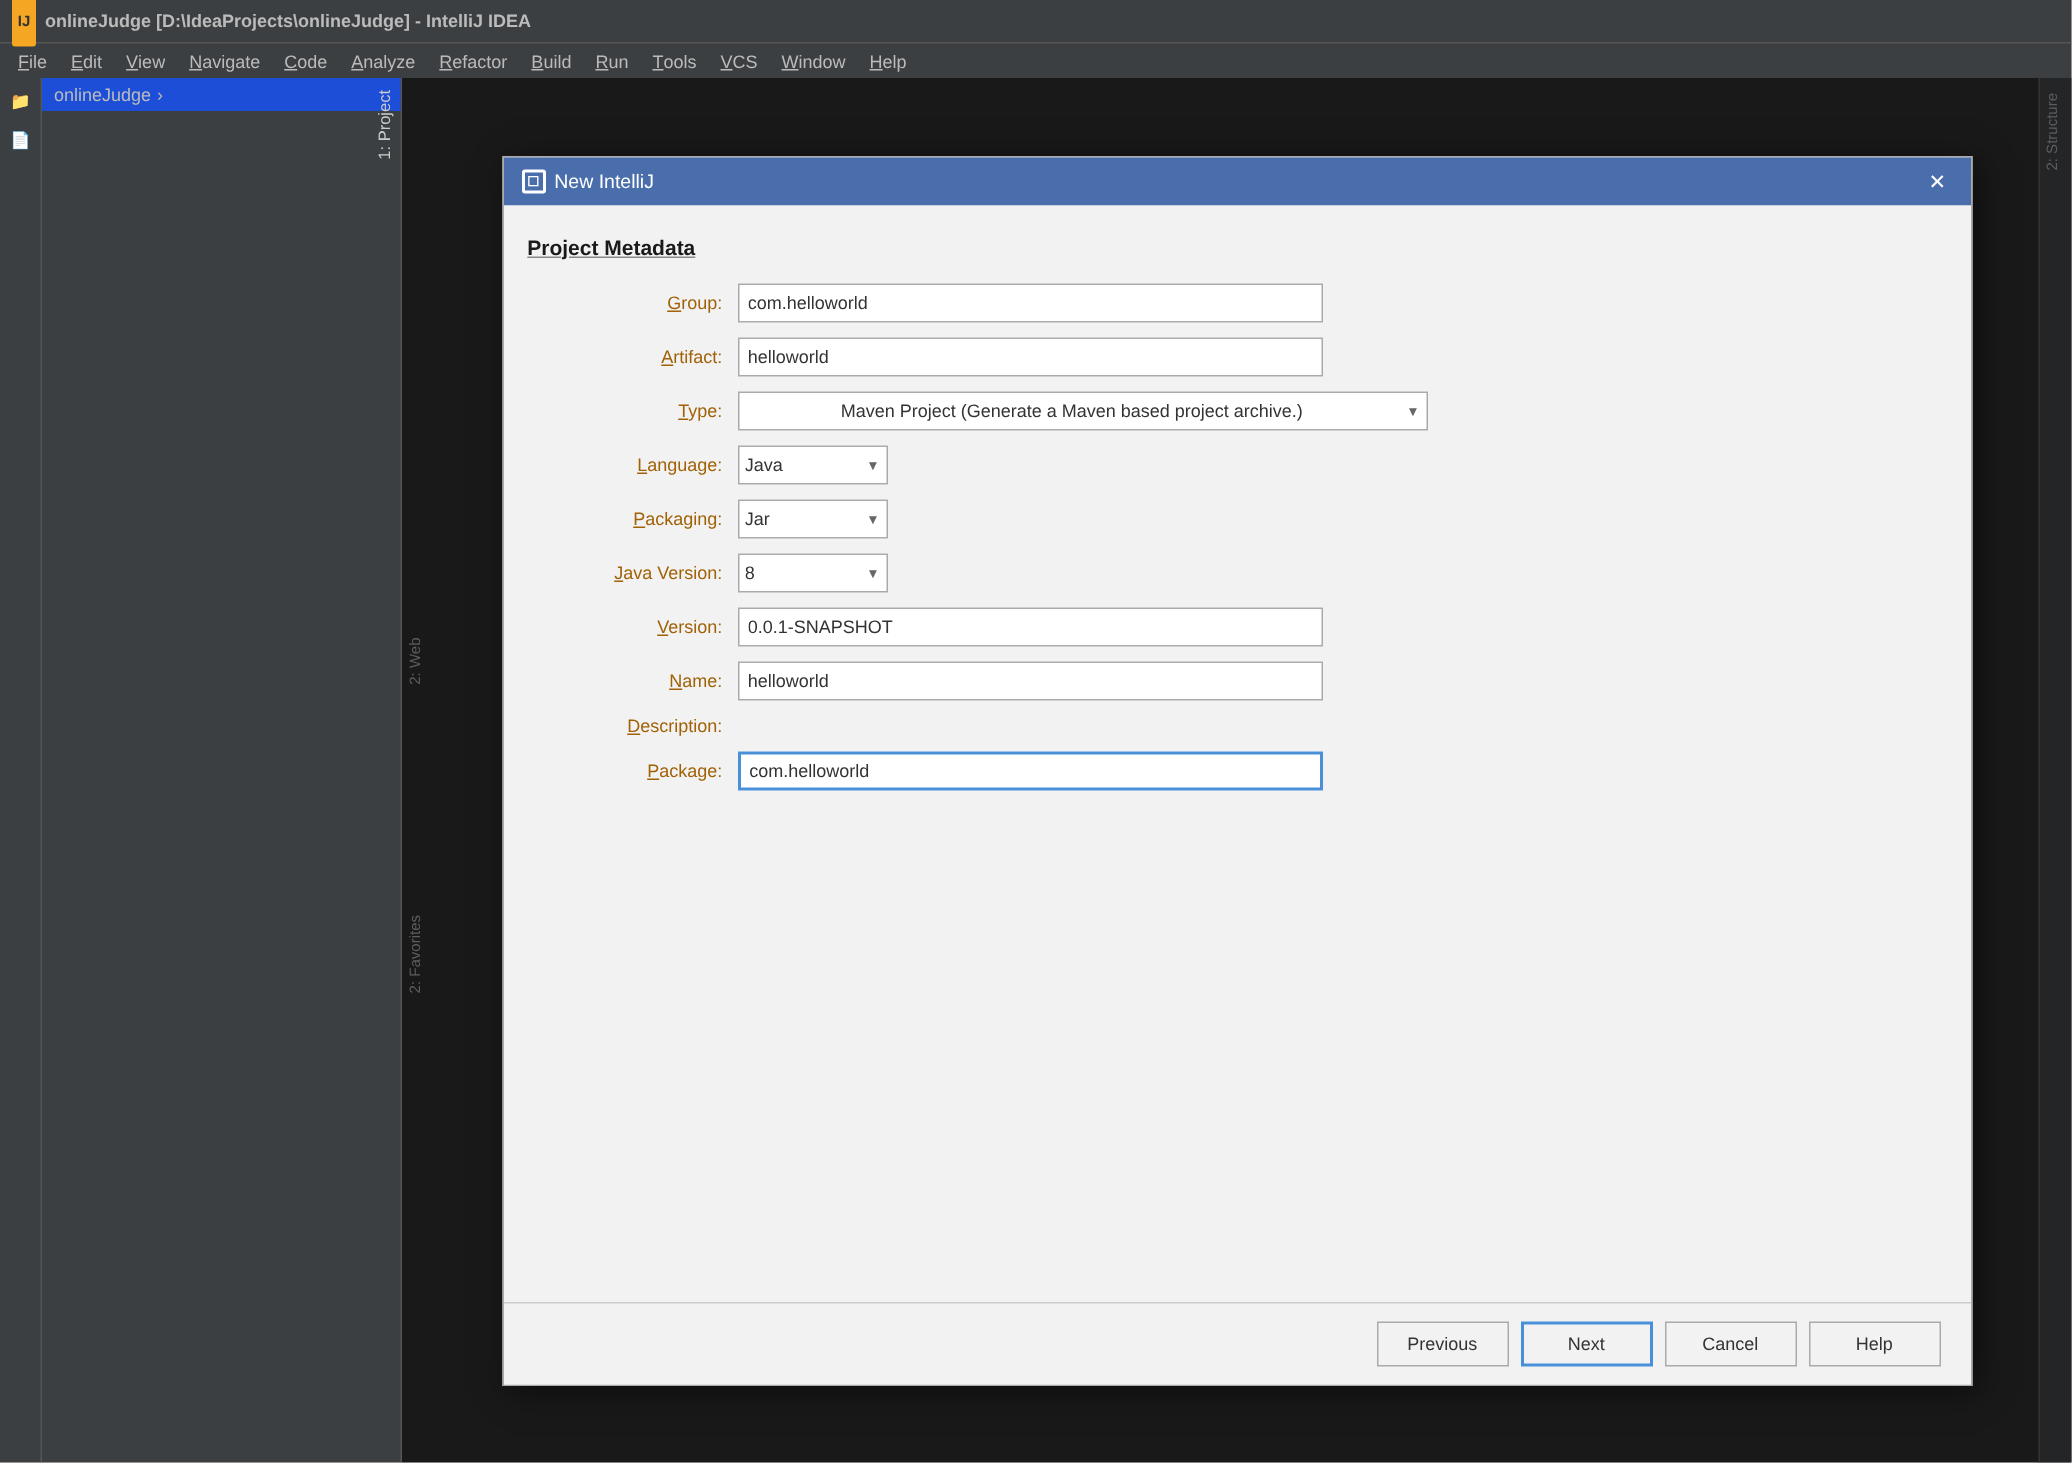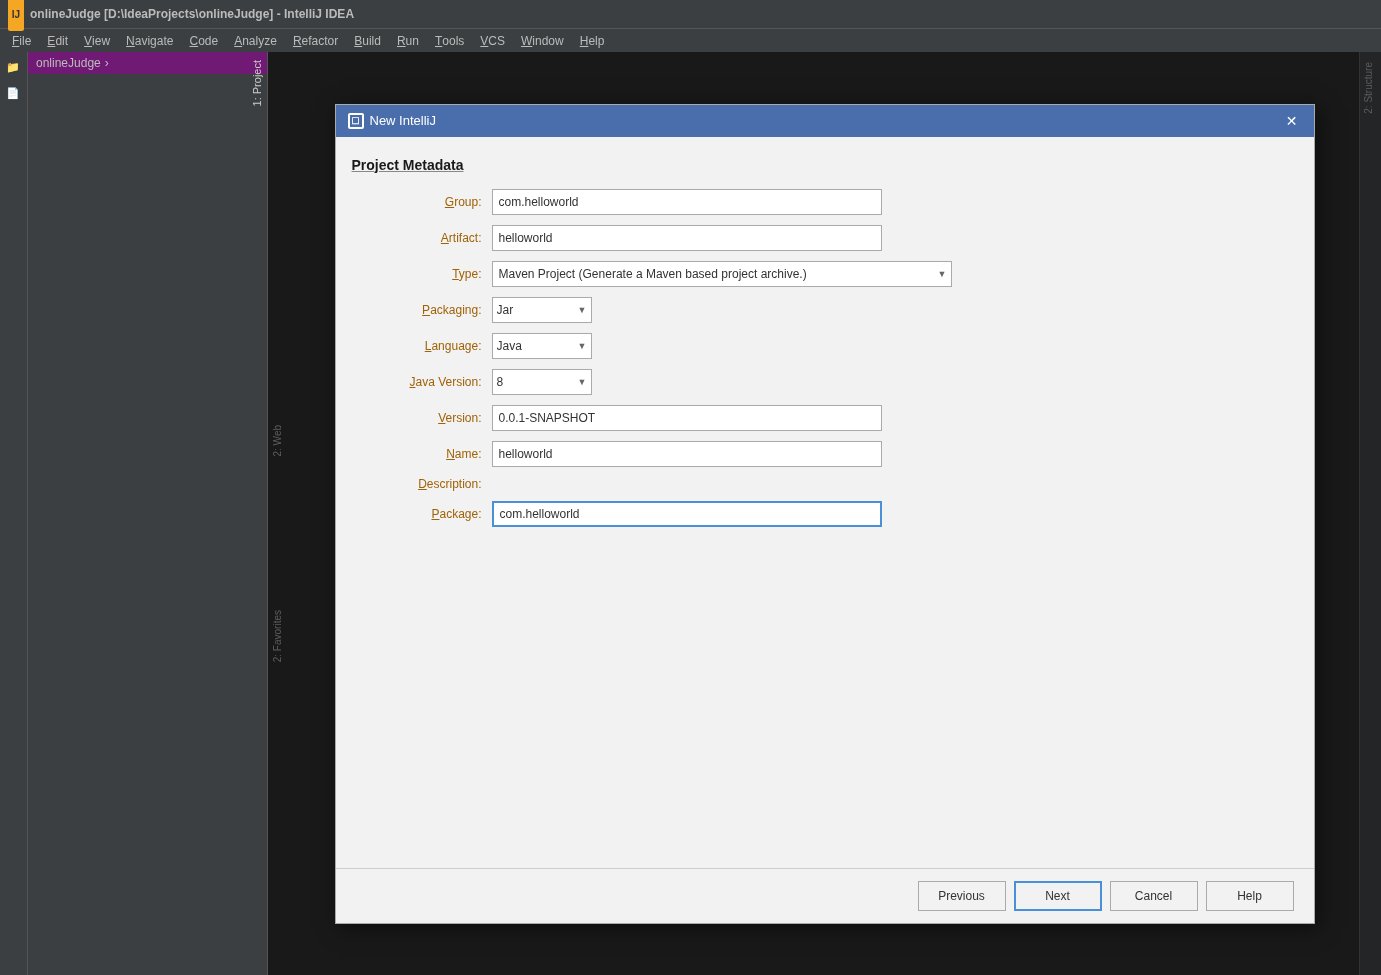--- a/index.html
+++ b/index.html
@@ -243,20 +243,21 @@
       height: 26px;
       border: 1px solid #aaa;
       background: white;
       font-size: 12px;
       padding: 0 6px;
       outline: none;
       color: #333;
       -webkit-appearance: none;
       appearance: none;
       padding-right: 20px;
+      text-align: center;
     }
     .type-select-arrow {
       position: absolute;
       right: 5px;
       top: 50%;
       transform: translateY(-50%);
       font-size: 9px;
       color: #666;
       pointer-events: none;
     }
@@ -286,21 +287,21 @@
       border: 2px solid #4a90d9;
       color: #333;
       font-weight: normal;
     }
 
     
     .breadcrumb {
       color: #bbbbbb;
       font-size: 12px;
       padding: 4px 8px;
-      background: #701a75;
+      background: #1d4ed8;
       display: flex;
       align-items: center;
       gap: 4px;
     }
 
     
     .right-tool-tabs {
       position: absolute;
       right: 0;
       top: 0;
@@ -409,39 +410,39 @@
               <select class="type-select">
                 <option>Maven Project  (Generate a Maven based project archive.)</option>
                 <option>Gradle Project</option>
               </select>
               <span class="type-select-arrow">▼</span>
             </div>
           </div>
 
           <div class="form-row">
             <div class="form-label">
-              <span style="text-decoration:underline">P</span>ackaging:
-            </div>
-            <div class="select-wrapper">
-              <select class="form-select">
-                <option>Jar</option>
-                <option>War</option>
-              </select>
-            </div>
-          </div>
-
-          <div class="form-row">
-            <div class="form-label">
               <span style="text-decoration:underline">L</span>anguage:
             </div>
             <div class="select-wrapper">
               <select class="form-select">
                 <option>Java</option>
                 <option>Kotlin</option>
                 <option>Groovy</option>
+              </select>
+            </div>
+          </div>
+
+          <div class="form-row">
+            <div class="form-label">
+              <span style="text-decoration:underline">P</span>ackaging:
+            </div>
+            <div class="select-wrapper">
+              <select class="form-select">
+                <option>Jar</option>
+                <option>War</option>
               </select>
             </div>
           </div>
 
           <div class="form-row">
             <div class="form-label">
               <span style="text-decoration:underline">J</span>ava Version:
             </div>
             <div class="select-wrapper">
               <select class="form-select">

